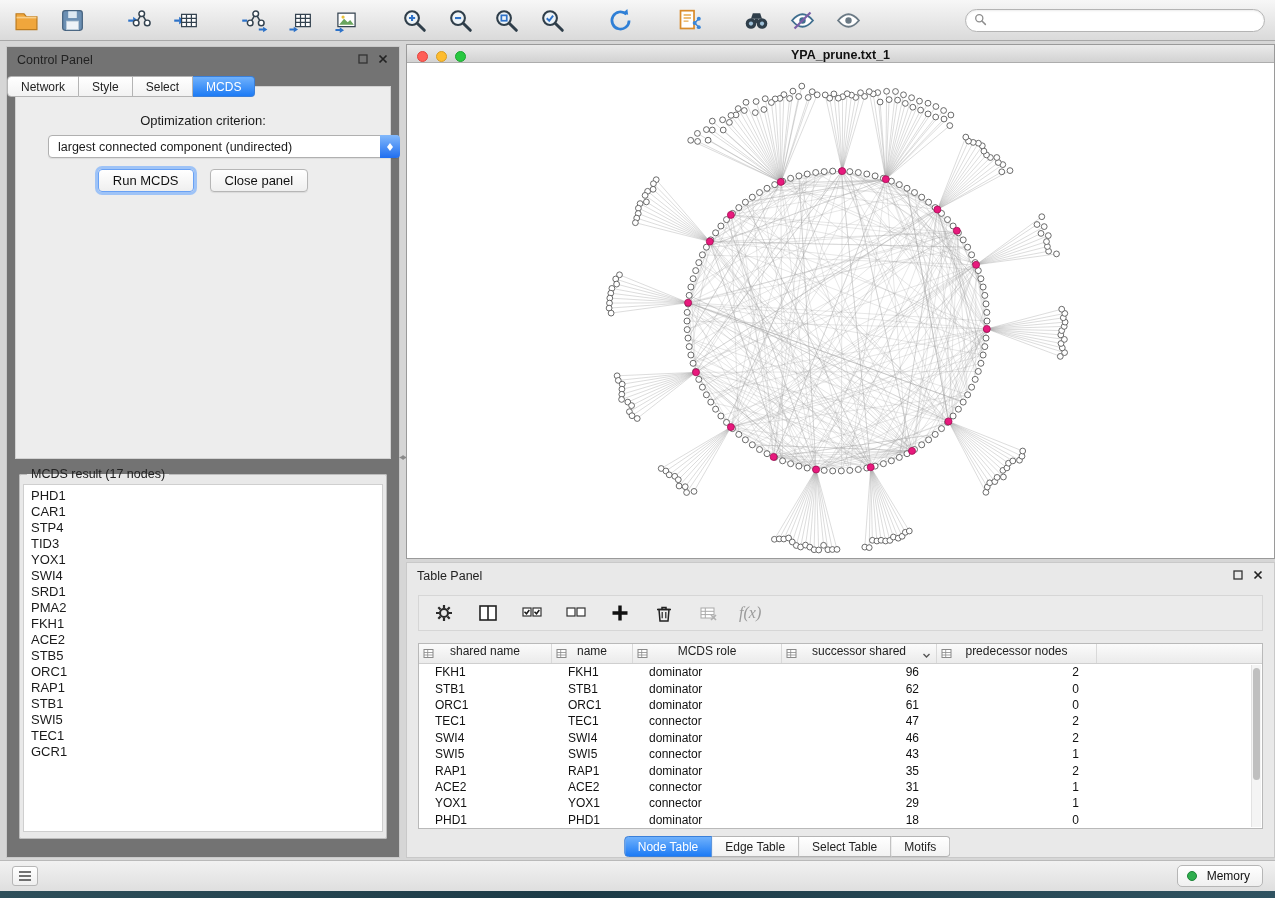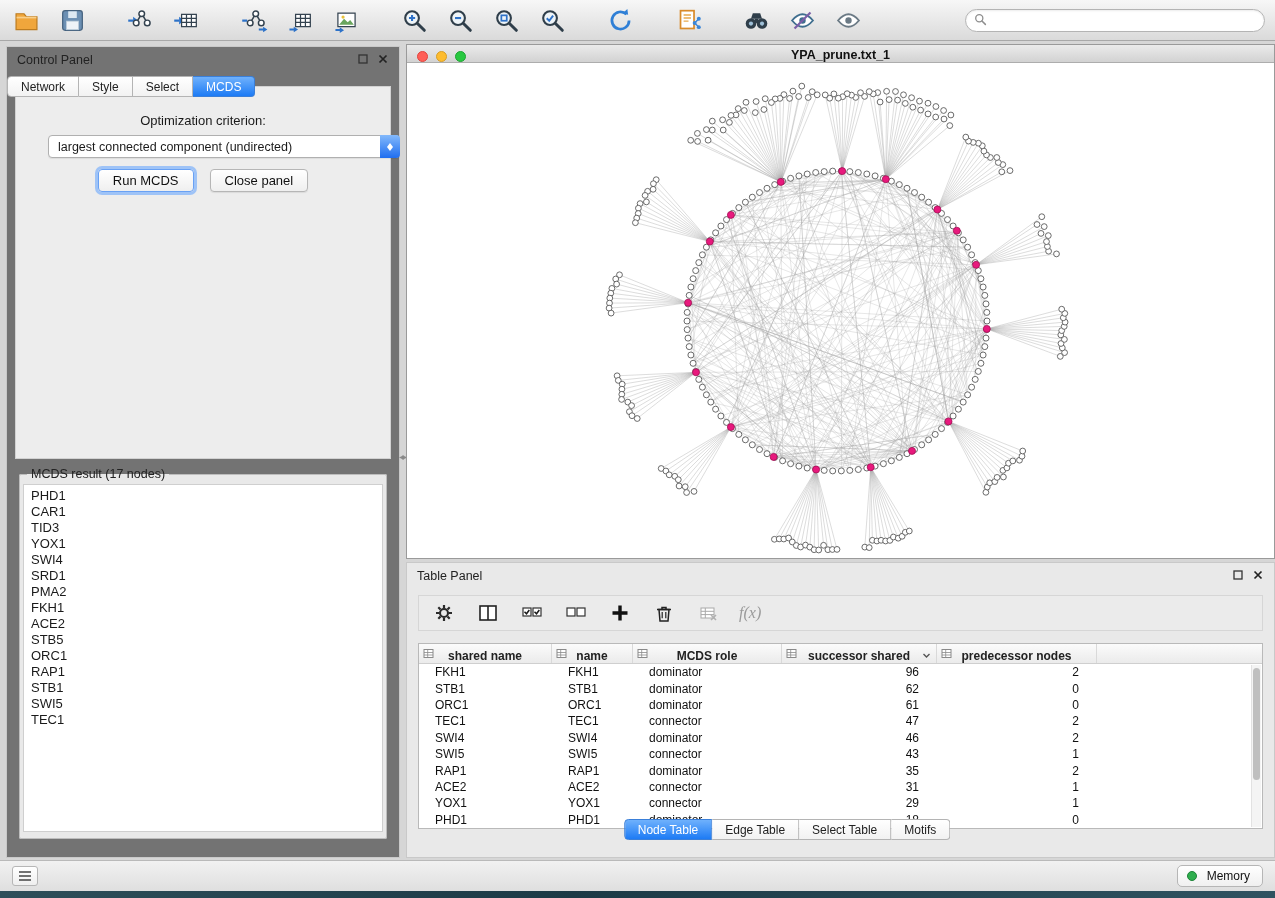--- a/index.html
+++ b/index.html
@@ -77,31 +77,31 @@
   .table-panel { position:absolute; left:406px; top:562px; width:869px; height:296px;
     background:#e9e9e9; border:1px solid #c9c9c9; }
   .tp-toolbar { position:absolute; top:32px; left:11px; right:11px; height:36px;
     background:#ebebeb; border:1px solid #d6d6d6; display:flex; align-items:center; padding-left:12px; gap:18px; }
   .tp-icon { width:26px; height:26px; display:flex; align-items:center; justify-content:center; }
   .fx-label { font-family:"Liberation Serif", serif; font-style:italic; font-size:16px; color:#9a9a9a; }
   .dtable { position:absolute; top:80px; left:11px; right:11px; height:186px;
     background:#fff; border:1px solid #b9b9b9; overflow:hidden; }
   .thead { display:flex; height:20px; background:linear-gradient(#fbfbfb,#ebebeb);
     border-bottom:1px solid #cfcfcf; font-size:12px; color:#222; }
-  .th { position:relative; border-right:1px solid #d9d9d9; display:flex; align-items:flex-end;
-    justify-content:center; gap:4px;font-weight:bold; }
+  .th { position:relative; border-right:1px solid #d9d9d9; display:flex; align-items:flex-start;
+    justify-content:center; gap:4px; }
   .th .mini { position:absolute; left:4px; top:4px; }
   .th .caret { position:absolute; right:5px; top:5px; }
   .tr { display:flex; height:16.4px; align-items:center; font-size:12px; color:#111; }
   .td { padding-left:16px; overflow:hidden; white-space:nowrap; }
   .td.num { text-align:right; padding-left:0; padding-right:18px; }
   .vscroll { position:absolute; top:21px; right:1px; bottom:1px; width:10px;
     background:#f4f4f4; border-left:1px solid #e2e2e2; }
   .vthumb { position:absolute; top:3px; left:1px; width:7px; height:112px; background:#bfbfbf; border-radius:4px; }
-  .bottom-tabs { position:absolute; bottom:17px; left:50%; transform:translateX(-50%); display:flex; }
+  .bottom-tabs { position:absolute; bottom:0; left:50%; transform:translateX(-50%); display:flex; }
 
   
   .status-bar { position:absolute; top:860px; left:0; width:100%; height:31px;
     background:linear-gradient(#f1f1f1,#dfdfdf); border-top:1px solid #b9b9b9; }
   .list-btn { position:absolute; left:12px; top:5px; width:26px; height:20px;
     background:linear-gradient(#ffffff,#efefef); border:1px solid #b6b6b6; border-radius:3px;
     display:flex; align-items:center; justify-content:center; }
   .memory-btn { position:absolute; right:12px; top:4px; height:22px; padding:0 12px 0 9px;
     background:linear-gradient(#ffffff,#f0f0f0); border:1px solid #b6b6b6; border-radius:5px;
     display:flex; align-items:center; gap:10px; font-size:12px; color:#111; }
@@ -297,33 +297,35 @@
     <div class="btn-row">
       <button class="mac-btn focus-ring">Run MCDS</button>
       <button class="mac-btn">Close panel</button>
     </div>
 
     <fieldset class="mcds">
       <legend>MCDS result (17 nodes)</legend>
       <div class="mcds-list">
           <div>PHD1</div>
           <div>CAR1</div>
+          <div>STP4</div>
           <div>TID3</div>
           <div>YOX1</div>
           <div>SWI4</div>
           <div>SRD1</div>
           <div>PMA2</div>
           <div>FKH1</div>
           <div>ACE2</div>
           <div>STB5</div>
           <div>ORC1</div>
           <div>RAP1</div>
           <div>STB1</div>
           <div>SWI5</div>
           <div>TEC1</div>
+          <div>GCR1</div>
         </div>
     </fieldset>
   </div>
 
   <div class="v-splitter-handle">◀▶</div>
 
   <div class="net-frame">
     <div class="net-titlebar">
       <div class="net-title">YPA_prune.txt_1</div>
       <div class="lights">

